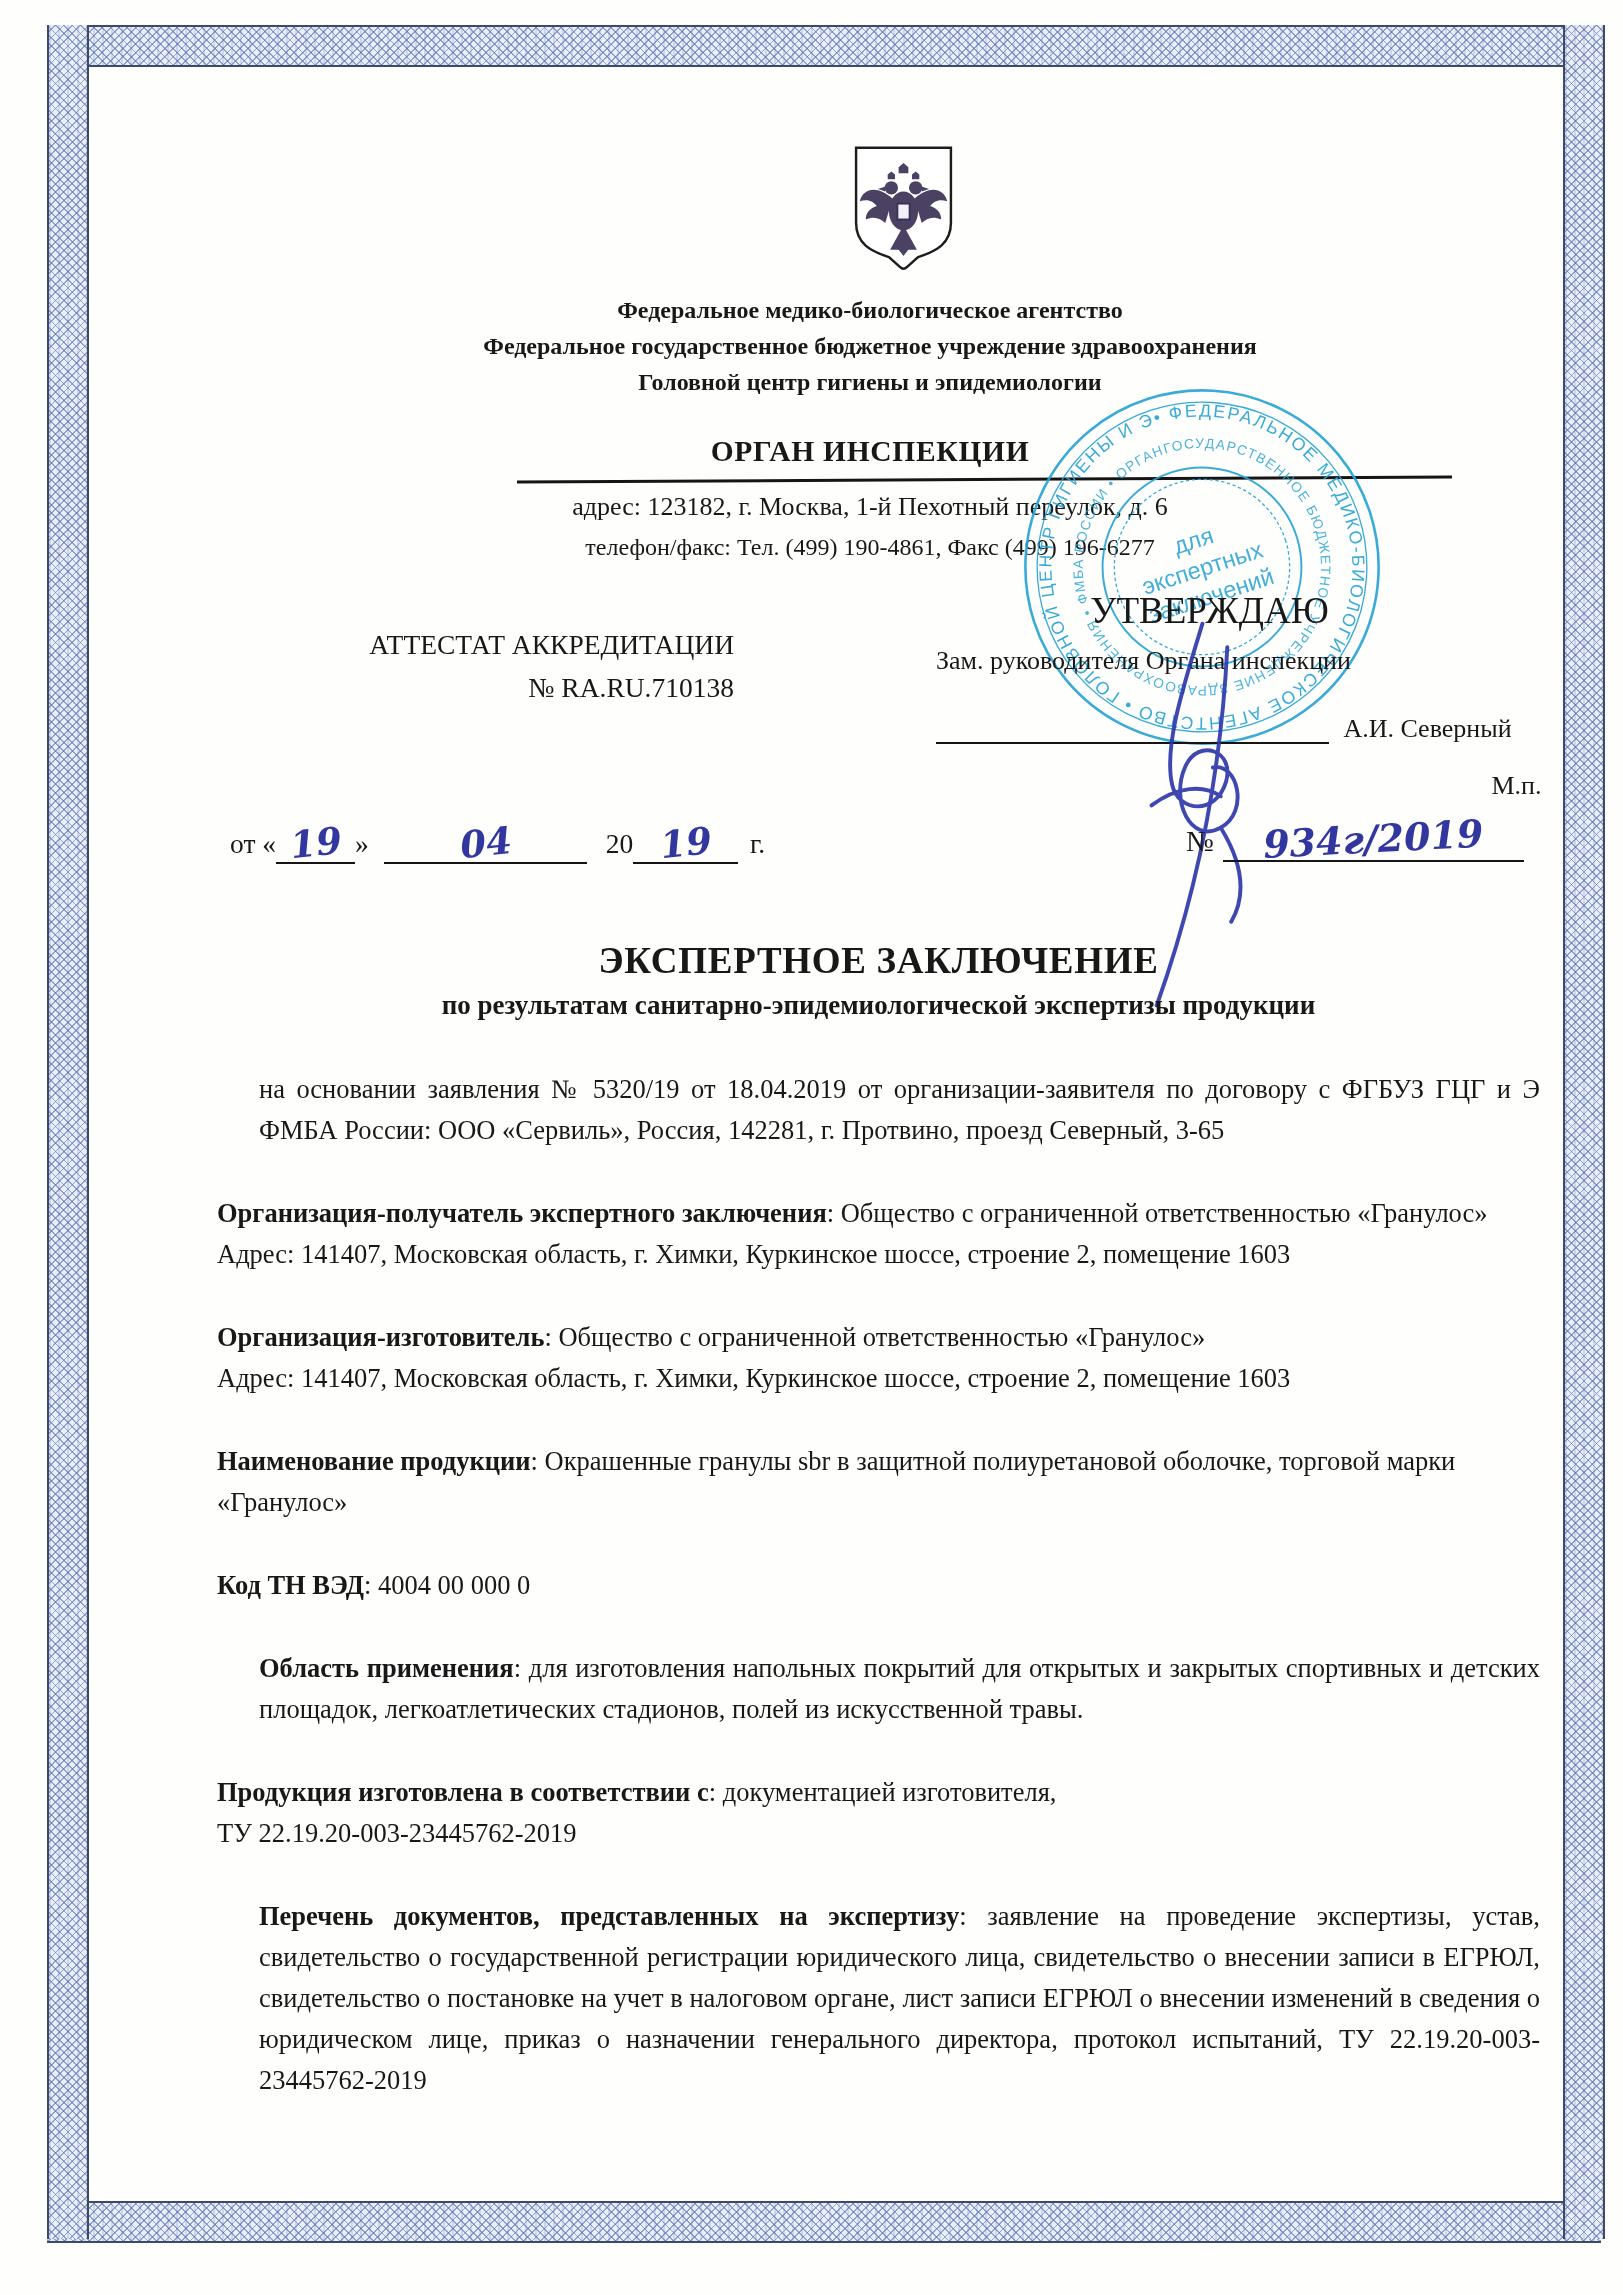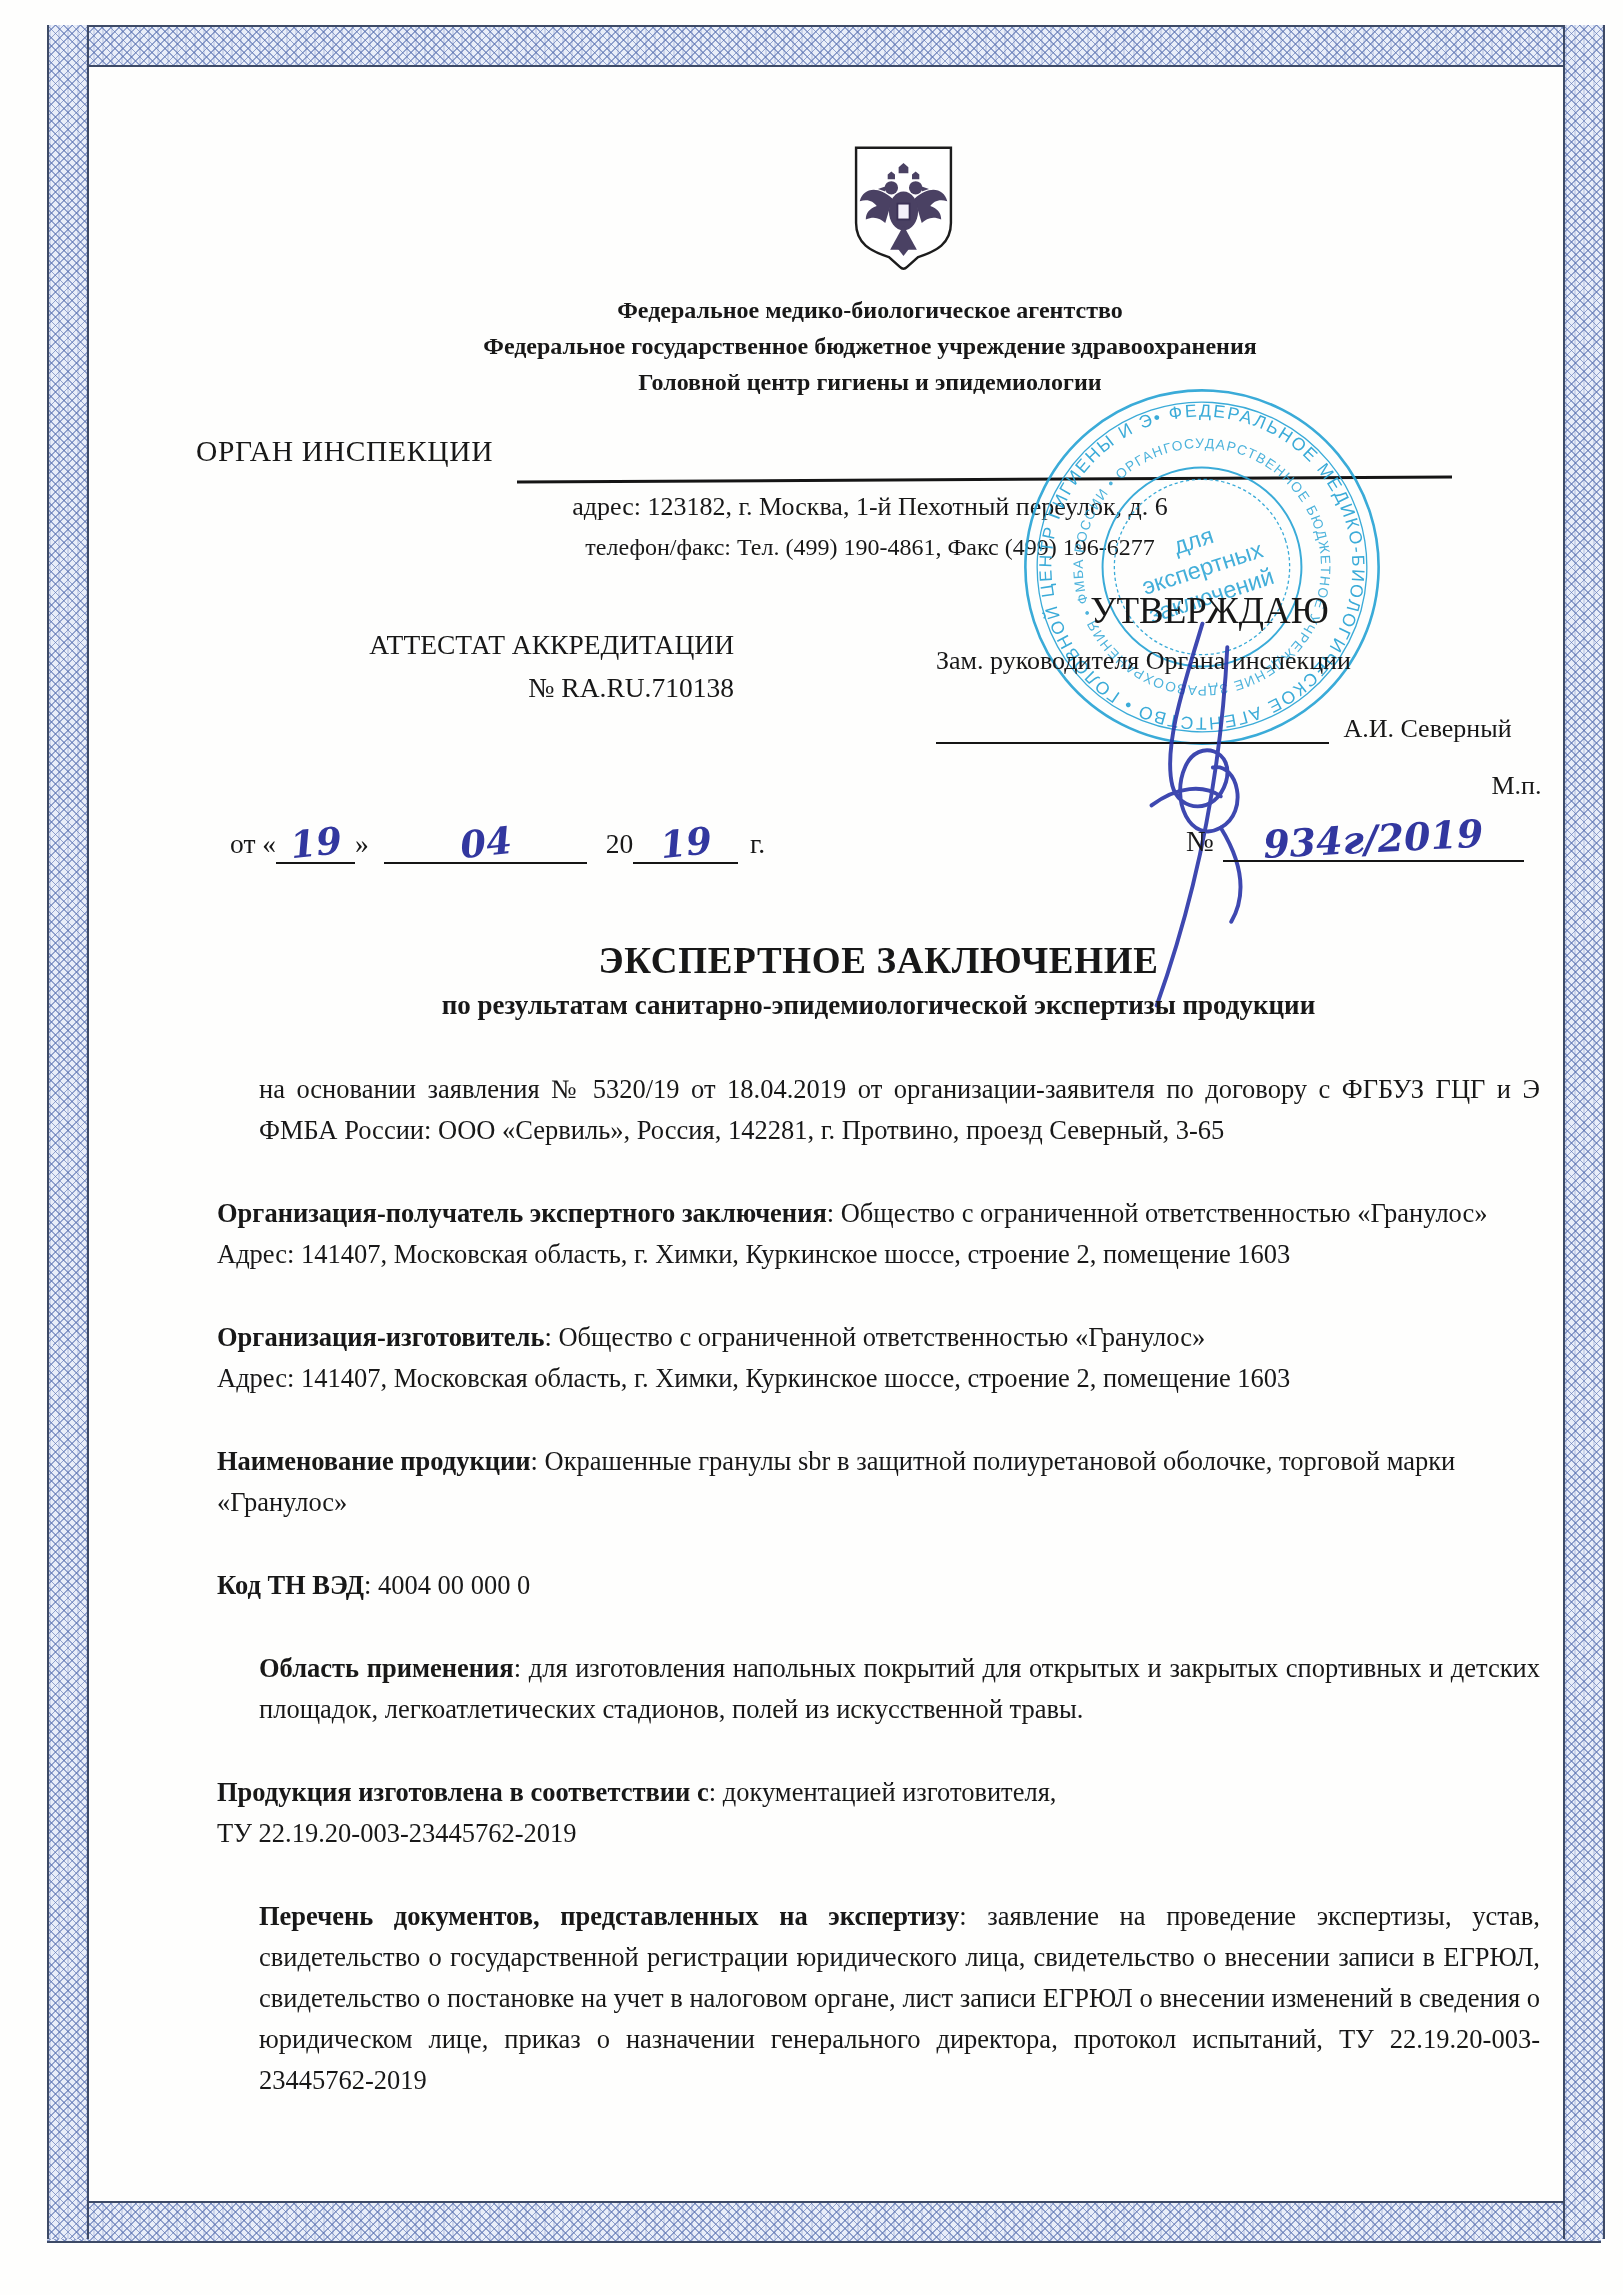--- a/index.html
+++ b/index.html
@@ -27,21 +27,21 @@
   #b-right{left:1563px;top:25px;width:38px;height:2214px;}
 
   
   #emblem{position:absolute;left:850px;top:139px;width:107px;height:139px;}
   #header-block{
     position:absolute;left:196px;top:292px;width:1348px;
     text-align:center;font-weight:bold;font-size:24px;line-height:36px;
   }
   #organ-title{
     position:absolute;left:196px;top:435px;width:1348px;
-    font-weight:normal;font-size:29.5px;letter-spacing:0.7px;
+    text-align:center;font-weight:bold;font-size:29.5px;letter-spacing:0.7px;
   }
   #organ-underline{
     position:absolute;left:517px;top:478px;width:935px;height:3.3px;
     background:#151515;transform:rotate(-0.3deg);
   }
   #addr-line{position:absolute;left:196px;top:492px;width:1348px;text-align:center;font-size:26px;}
   #phone-line{position:absolute;left:196px;top:534px;width:1348px;text-align:center;font-size:24px;}
 
   
   #stamp{position:absolute;left:1011px;top:376px;width:382px;height:382px;opacity:.92;}

